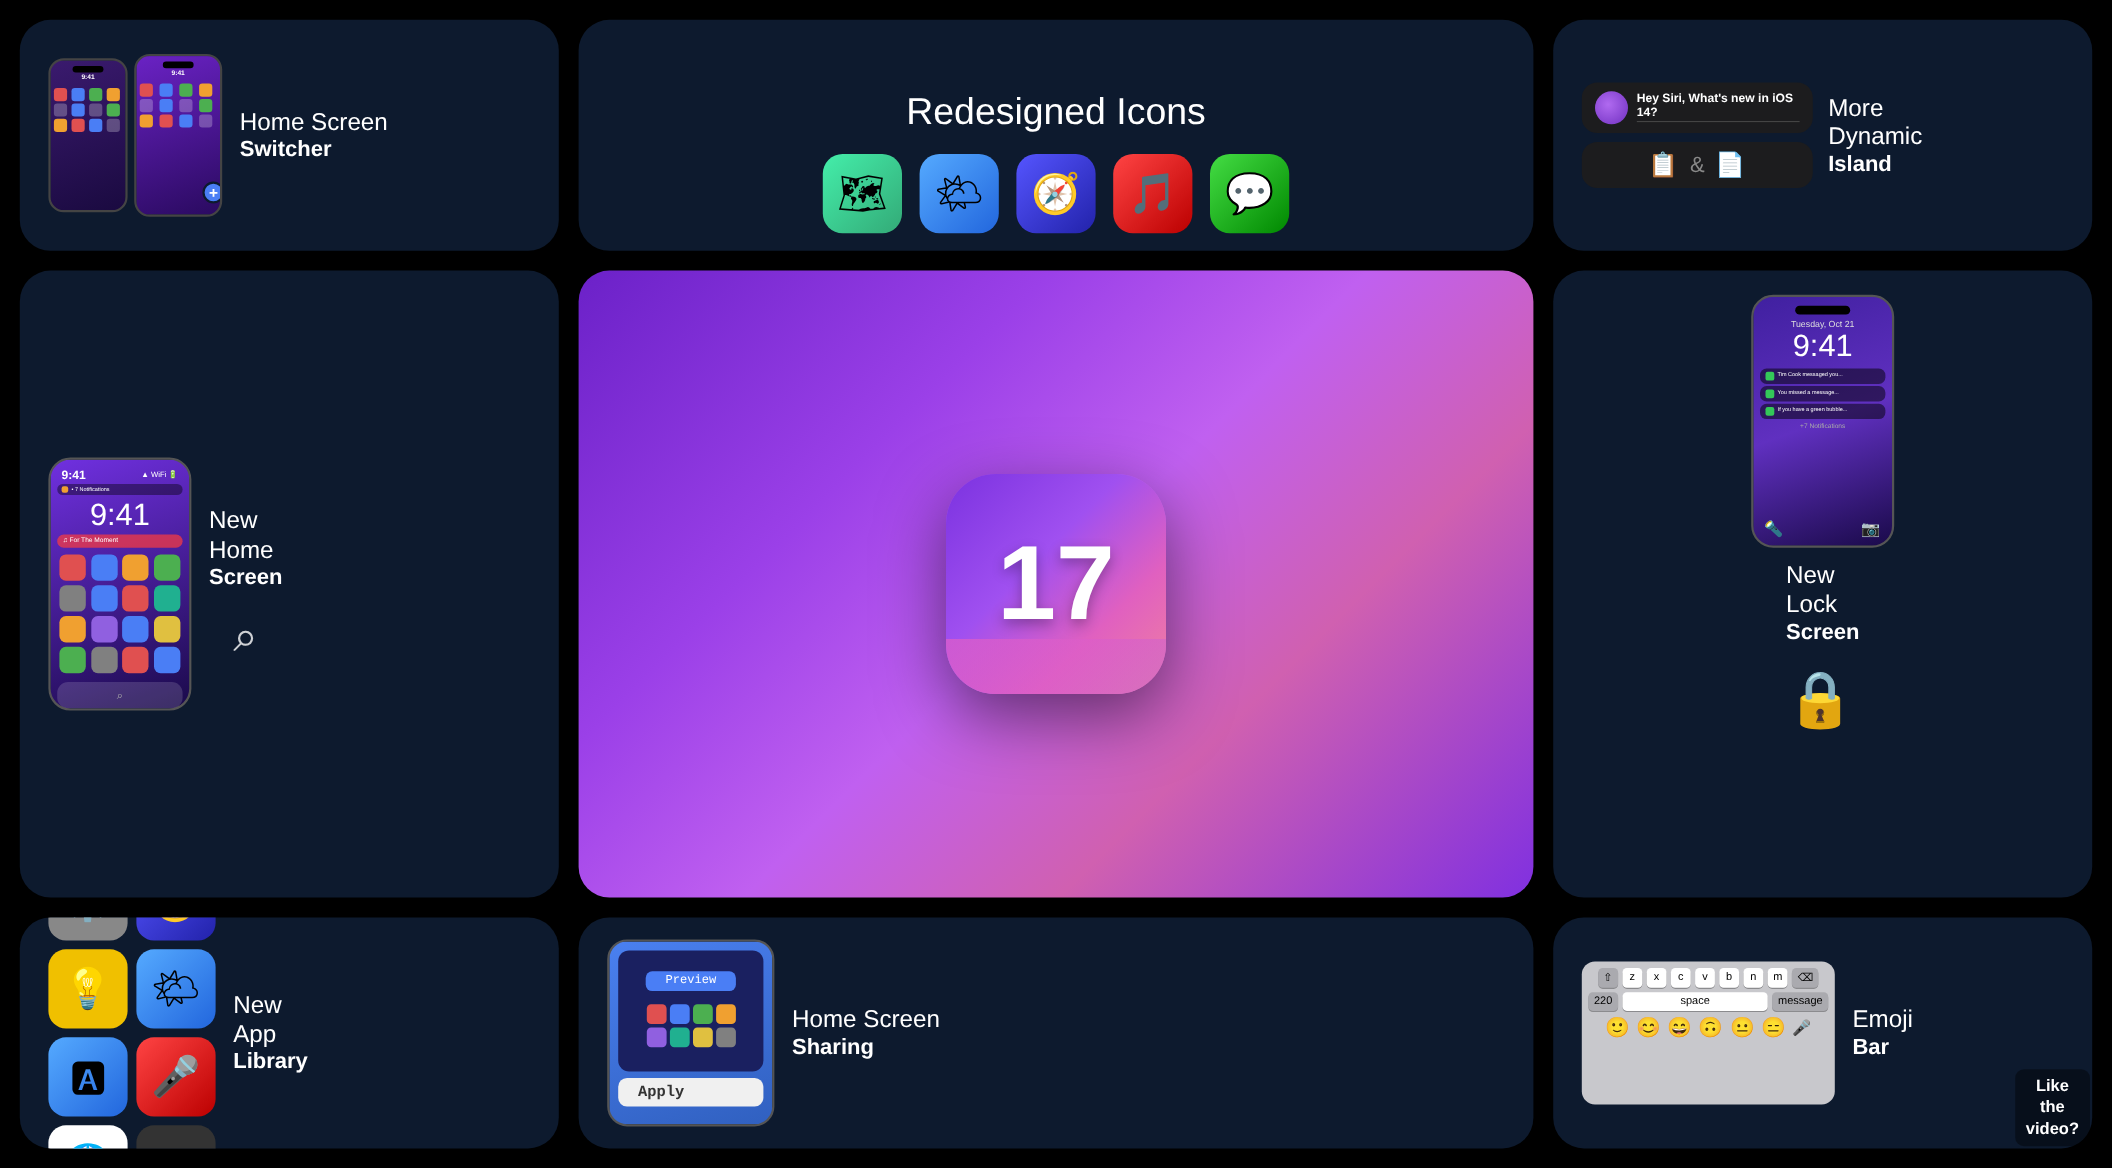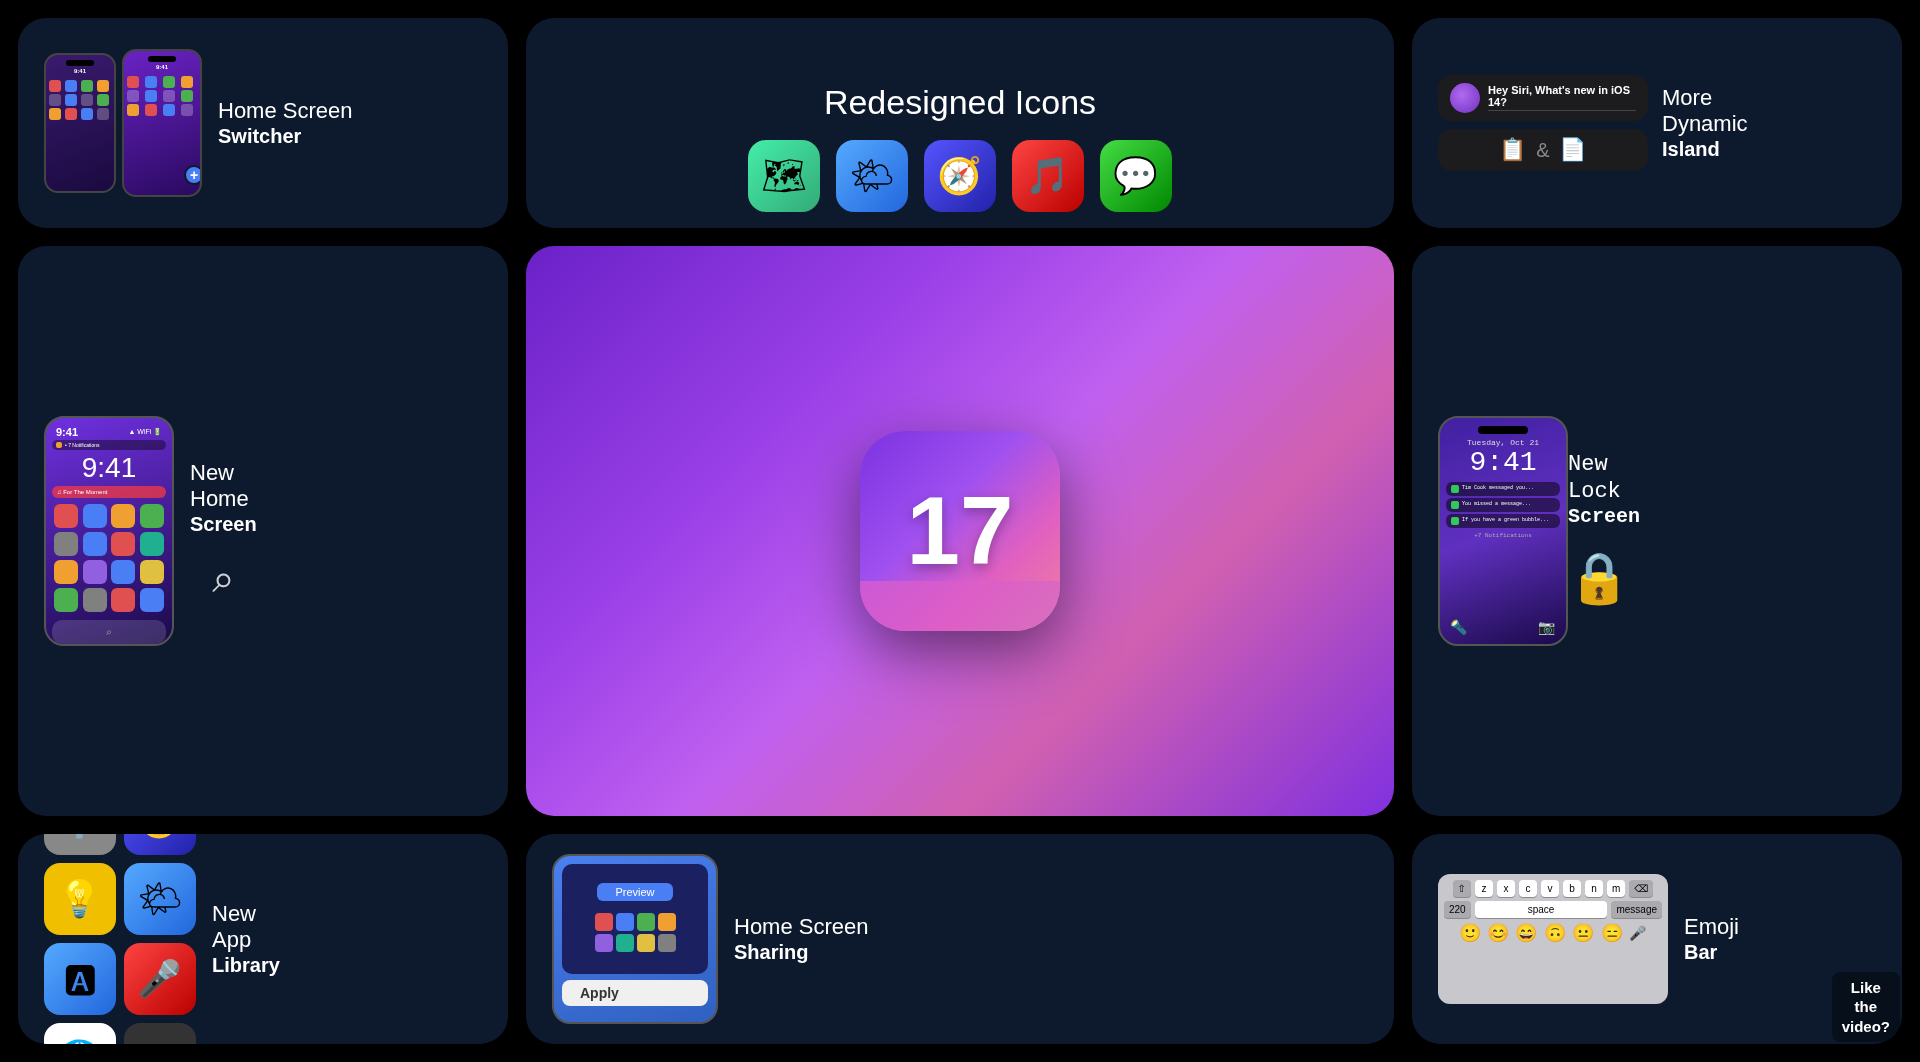--- a/index.html
+++ b/index.html
@@ -330,24 +330,23 @@
       justify-content: center;
       margin-top: 6px;
     }
     .search-icon-big {
       font-size: 26px;
       color: #fff;
     }
 
     
     .card-lock-screen {
-      flex-direction: row;
-      gap: 0;
-      align-items: center;
-      font-family: Liberation Mono, monospace;
+      flex-direction: column;
+      gap: 12px;
+      align-items: center;
     }
     .phone-lock-mock {
       width: 130px;
       height: 230px;
       background: linear-gradient(160deg, #4020a0 0%, #6030c0 50%, #1a0a4a 100%);
       border-radius: 20px;
       border: 2px solid #555;
       flex-shrink: 0;
       padding: 8px 6px;
       position: relative;
@@ -439,29 +438,30 @@
     .al-icon.chrome { background: #fff; }
     .al-icon.camera { background: #333; }
 
     
     .card-sharing {
       flex-direction: row;
       gap: 16px;
       align-items: center;
     }
     .sharing-phone-mock {
-      width: 166px;
+      width: 152px;
       height: 170px;
       background: linear-gradient(160deg, #4a80f0 0%, #3060c0 100%);
       border-radius: 18px;
       border: 2px solid #555;
       flex-shrink: 0;
       padding: 8px;
       position: relative;
       overflow: hidden;
+      font-family: Liberation Mono, monospace;
     }
     .sharing-apply-btn {
       background: #f0f0f0;
       border-radius: 8px;
       font-size: 14px;
       color: #333;
       padding: 5px 18px;
       font-weight: 600;
     }
 

